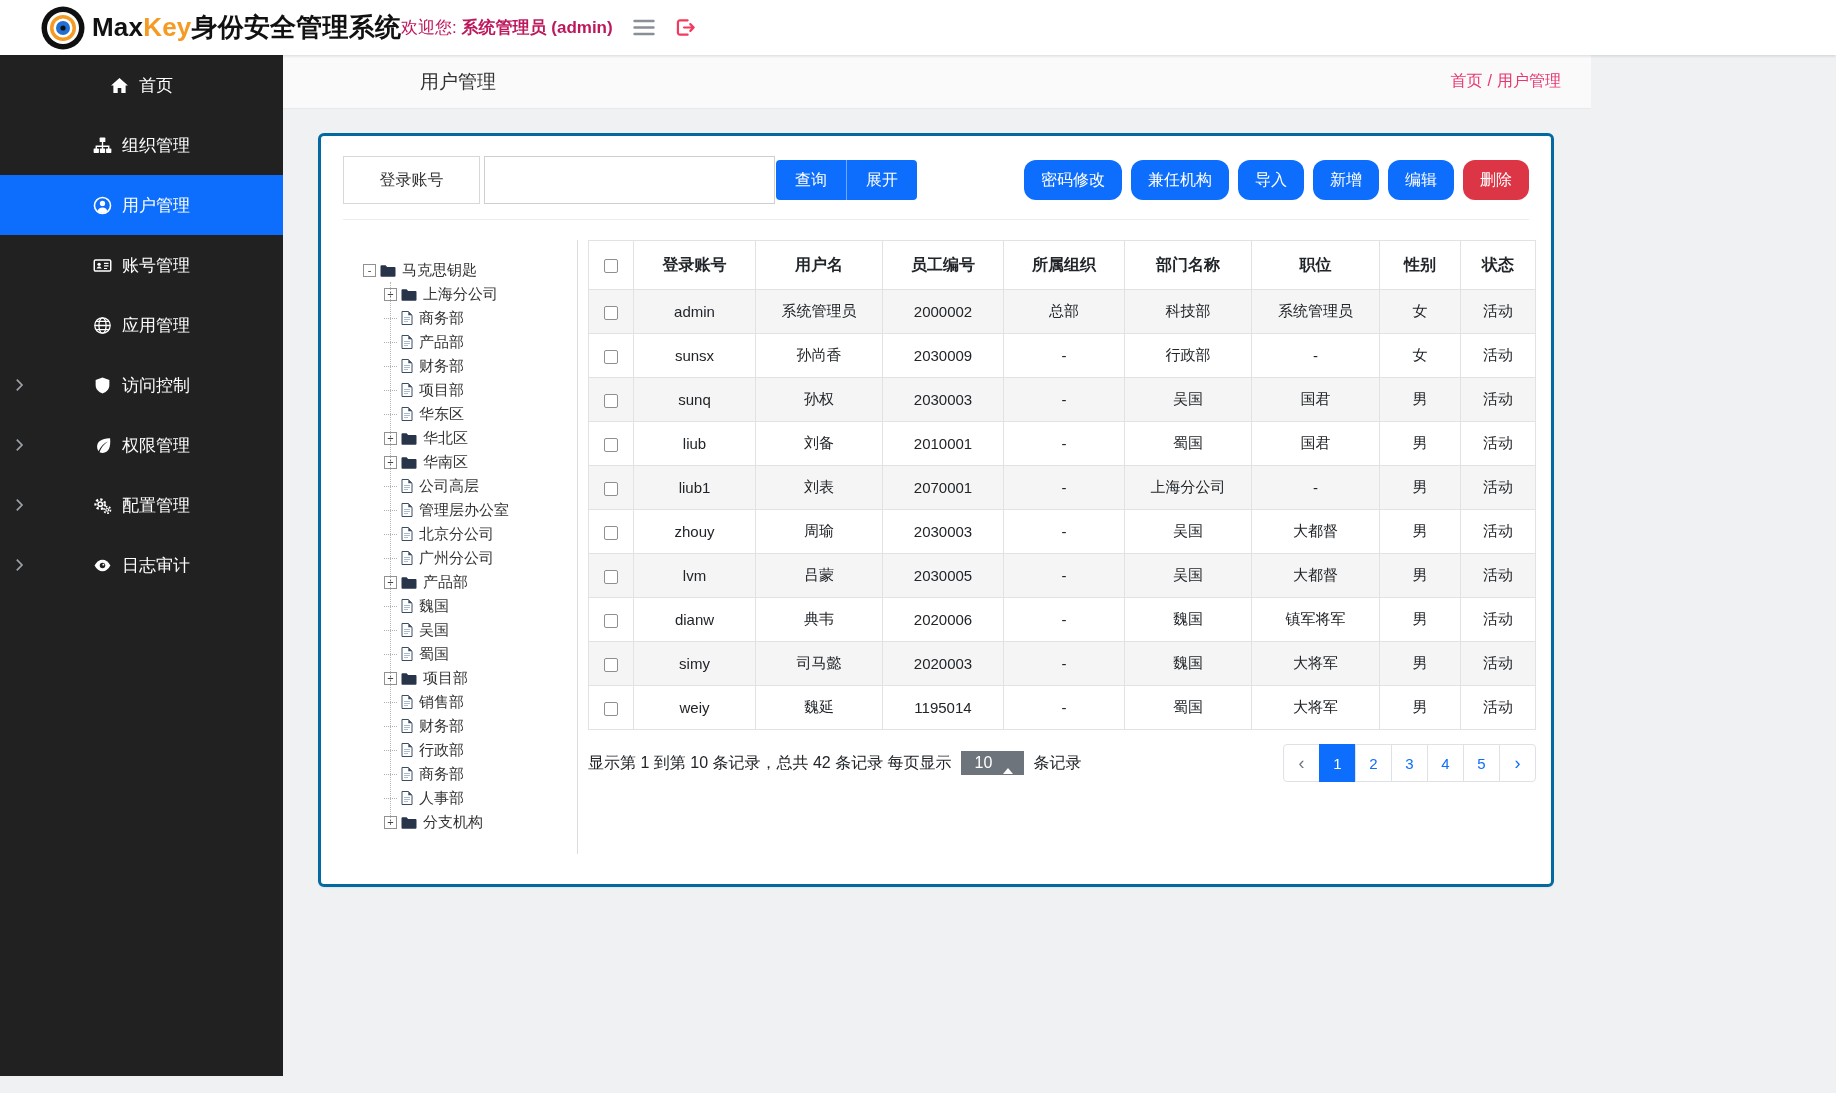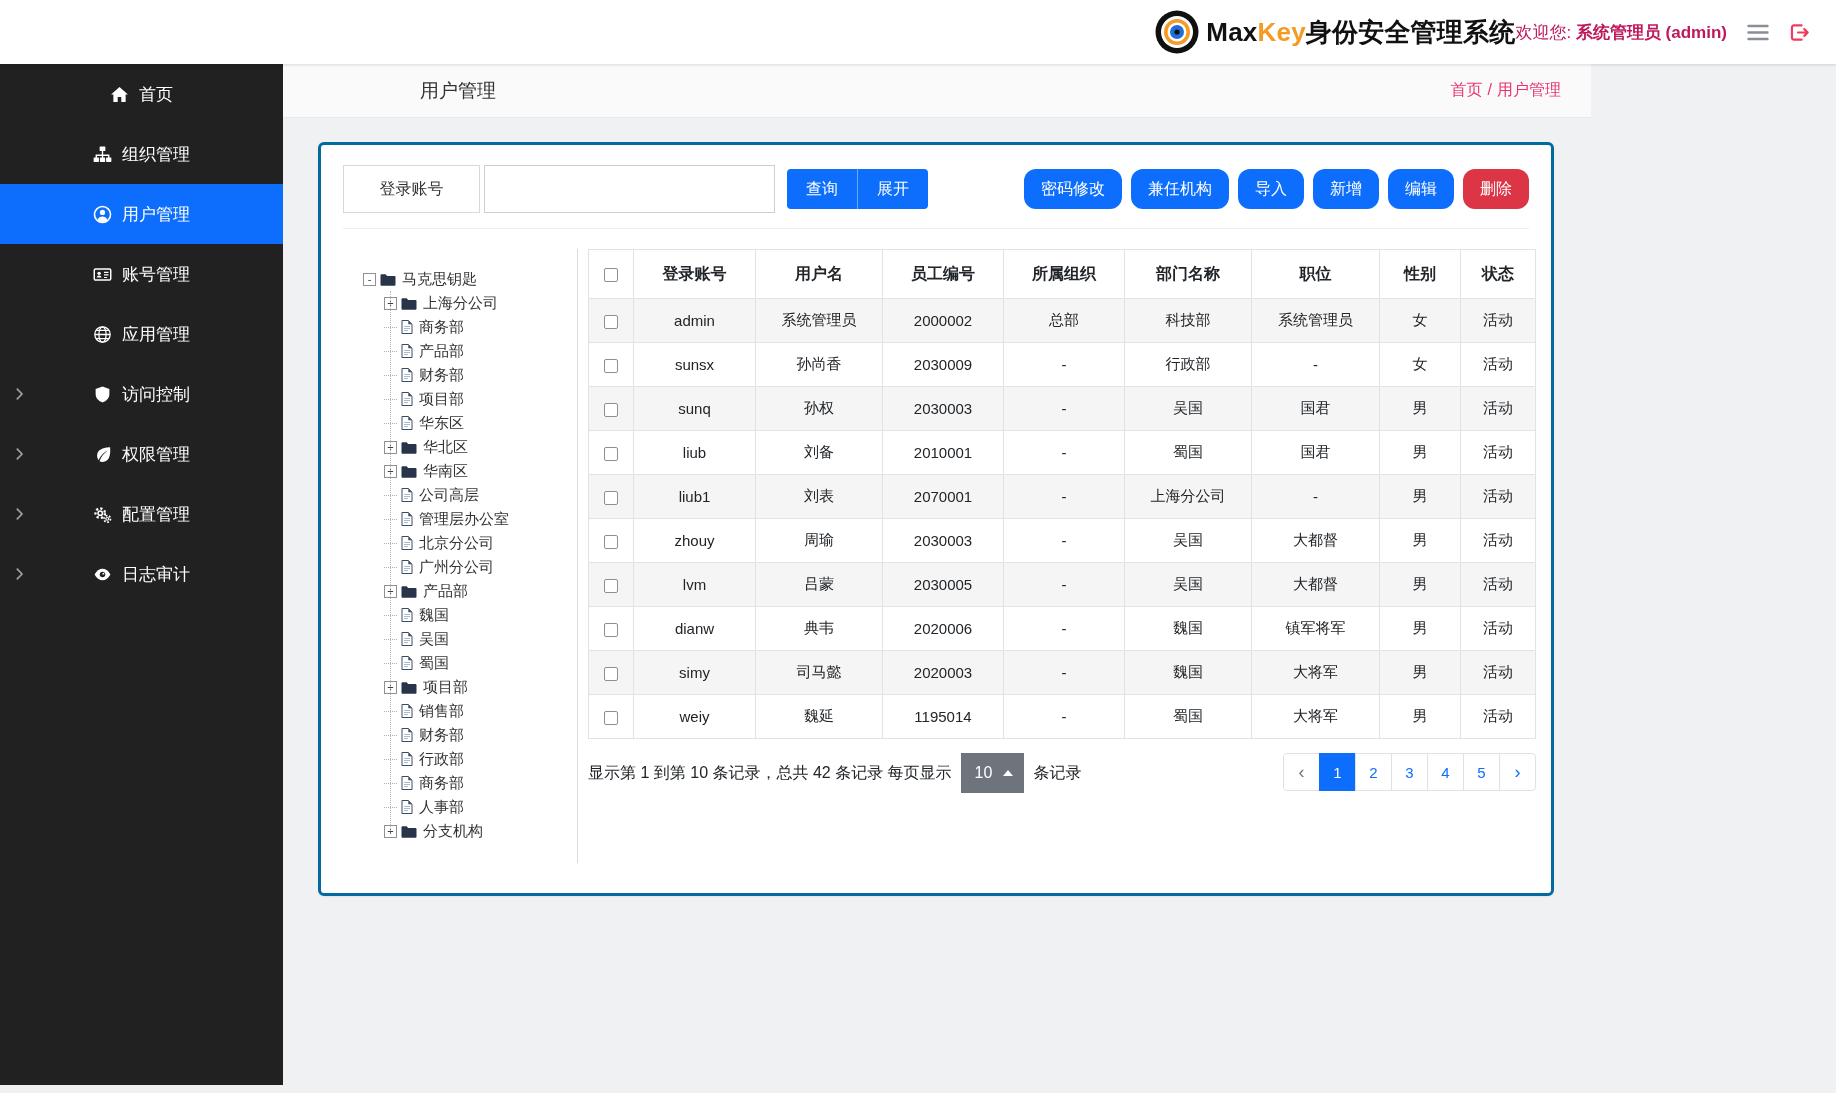--- a/index.html
+++ b/index.html
@@ -1,20 +1,20 @@
 <!DOCTYPE html>
 <html><head>
 <meta charset="utf-8">
 <style>
   *{margin:0;padding:0;box-sizing:border-box}
   html,body{width:1836px;height:1093px;overflow:hidden}
   body{font-family:"Liberation Sans","DejaVu Sans",sans-serif;background:#f0f1f2;color:#212529}
 
   
-  .topbar{height:64px;background:#fff;display:flex;align-items:center;justify-content:flex-end;
+  .topbar{height:55px;background:#fff;display:flex;align-items:center;justify-content:flex-start;
     padding:0 26px 0 40px;position:relative;z-index:5;box-shadow:0 1px 3px rgba(0,0,0,.14)}
   .brand{display:flex;align-items:center;gap:6px}
   .logo svg{width:46px;height:46px;display:block}
   .brand-text{font-size:26px;font-weight:700;color:#111;letter-spacing:.2px}
   .brand-text .kx{color:#f59a23}
   .top-right{display:flex;align-items:center;gap:20px}
   .welcome{font-size:17px;color:#be185d}
   .welcome b{font-weight:700}
   .tool-icon{cursor:pointer;display:flex;align-items:center}
   .tool-icon svg{display:block}
@@ -45,21 +45,21 @@
   
   .search-row{display:flex;align-items:center;justify-content:space-between}
   .search-left{display:flex;align-items:center}
   .search-label{width:137px;height:48px;border:1px solid #d8d8d8;display:flex;align-items:center;justify-content:center;
     font-size:16px;color:#333;margin-right:4px;background:#fff}
   .search-input{width:291px;height:48px;border:1px solid #cfcfcf;padding:0 10px;font-size:16px;outline:none;font-family:inherit}
   .btn{border:none;color:#fff;font-size:16px;cursor:pointer;font-family:inherit}
   .btn-primary{background:#0d6efd}
   .btn-danger{background:#dc3545}
   .grp-btn{height:40px;padding:0 19px}
-  .grp-btn.first{border-radius:4px 0 0 4px;margin-left:12px}
+  .grp-btn.first{border-radius:4px 0 0 4px;margin-left:1px}
   .grp-btn.last{border-radius:0 4px 4px 0;border-left:1px solid rgba(255,255,255,.4)}
   .toolbar{display:flex;gap:9px}
   .toolbar .btn{height:40px;padding:0 17px;border-radius:12px}
   .search-divider{height:12px;border-bottom:1px solid #ededed;margin:4px 0 20px}
 
   
   .work{display:flex;margin-top:8px}
   .tree{width:235px;flex:none;border-right:1px solid #dcdcdc;padding:18px 6px 20px 20px;min-height:600px;
     font-size:15px;color:#333}
   .tree-row{display:flex;align-items:center;height:24px;gap:4px;white-space:nowrap}
@@ -81,21 +81,21 @@
   td{height:44px;font-size:15px}
   tbody tr:nth-child(odd){background:#f5f5f5}
   .c0{width:45px}.c1{width:122px}.c2{width:127px}.c3{width:121px}.c4{width:121px}
   .c5{width:127px}.c6{width:128px}.c7{width:81px}.c8{width:75px}
   .cbx{display:inline-block;width:14px;height:14px;border:1px solid #8f8f8f;border-radius:2px;background:#fff;
     vertical-align:middle;cursor:pointer}
 
   
   .table-footer{display:flex;justify-content:space-between;margin-top:14px}
   .summary{font-size:16px;color:#212529;display:flex;align-items:center;gap:9px}
-  .page-size{background:#6d747c;color:#fff;border:none;border-radius:0;height:40px;padding:0 32px 0 14px;
+  .page-size{background:#6d747c;color:#fff;border:none;border-radius:0;height:24px;padding:0 32px 0 14px;
     font-size:16px;position:relative;cursor:pointer;font-family:inherit}
   .page-size::after{content:'';position:absolute;right:11px;top:17px;border-left:5px solid transparent;
     border-right:5px solid transparent;border-bottom:6px solid #fff}
   .pager{display:flex}
   .page-btn{min-width:37px;height:38px;display:flex;align-items:center;justify-content:center;border:1px solid #dee2e6;
     background:#fff;color:#0d6efd;font-size:15px;margin-left:-1px;cursor:pointer;text-decoration:none;user-select:none}
   .page-btn.prev{border-radius:4px 0 0 4px;color:#6c757d;margin-left:0;font-size:18px}
   .page-btn.next{border-radius:0 4px 4px 0;font-size:18px}
   .page-btn.active{background:#0d6efd;border-color:#0d6efd;color:#fff}
 </style>

